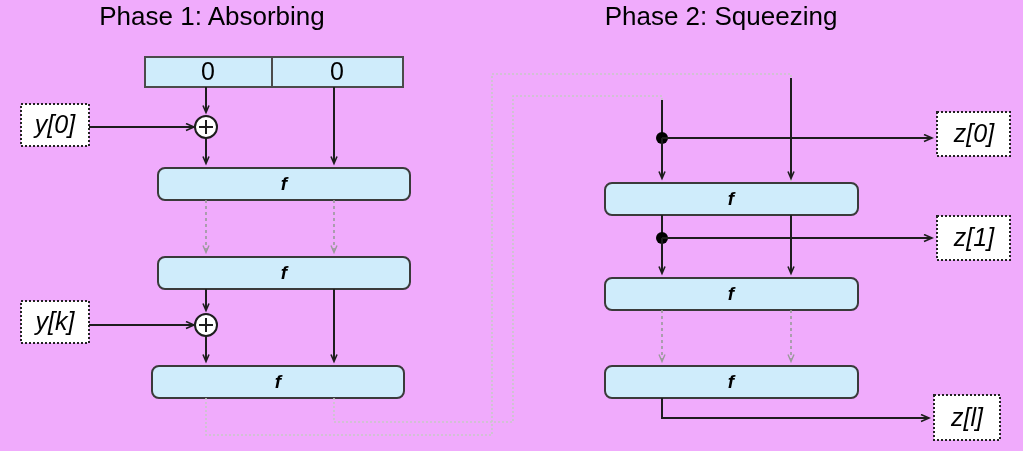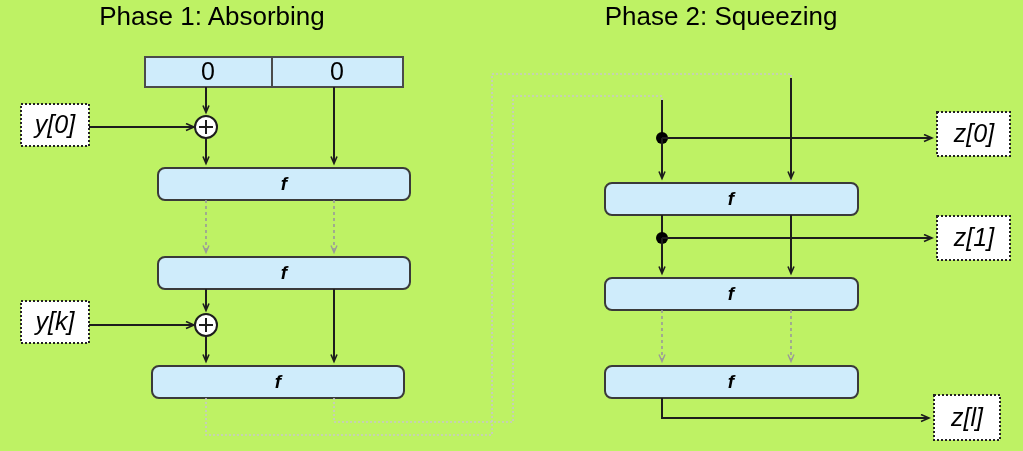--- a/index.html
+++ b/index.html
@@ -11,21 +11,21 @@
   body {
     width: 1023px;
     height: 451px;
     overflow: hidden;
     font-family: "Liberation Sans", sans-serif;
   }
   #diagram-root {
     position: relative;
     width: 1023px;
     height: 451px;
-    background: #bef264;
+    background: #f0abfc;
   }
   svg.diagram-canvas {
     display: block;
     width: 1023px;
     height: 451px;
   }
   text {
     font-family: "Liberation Sans", sans-serif;
     fill: #000000;
   }

